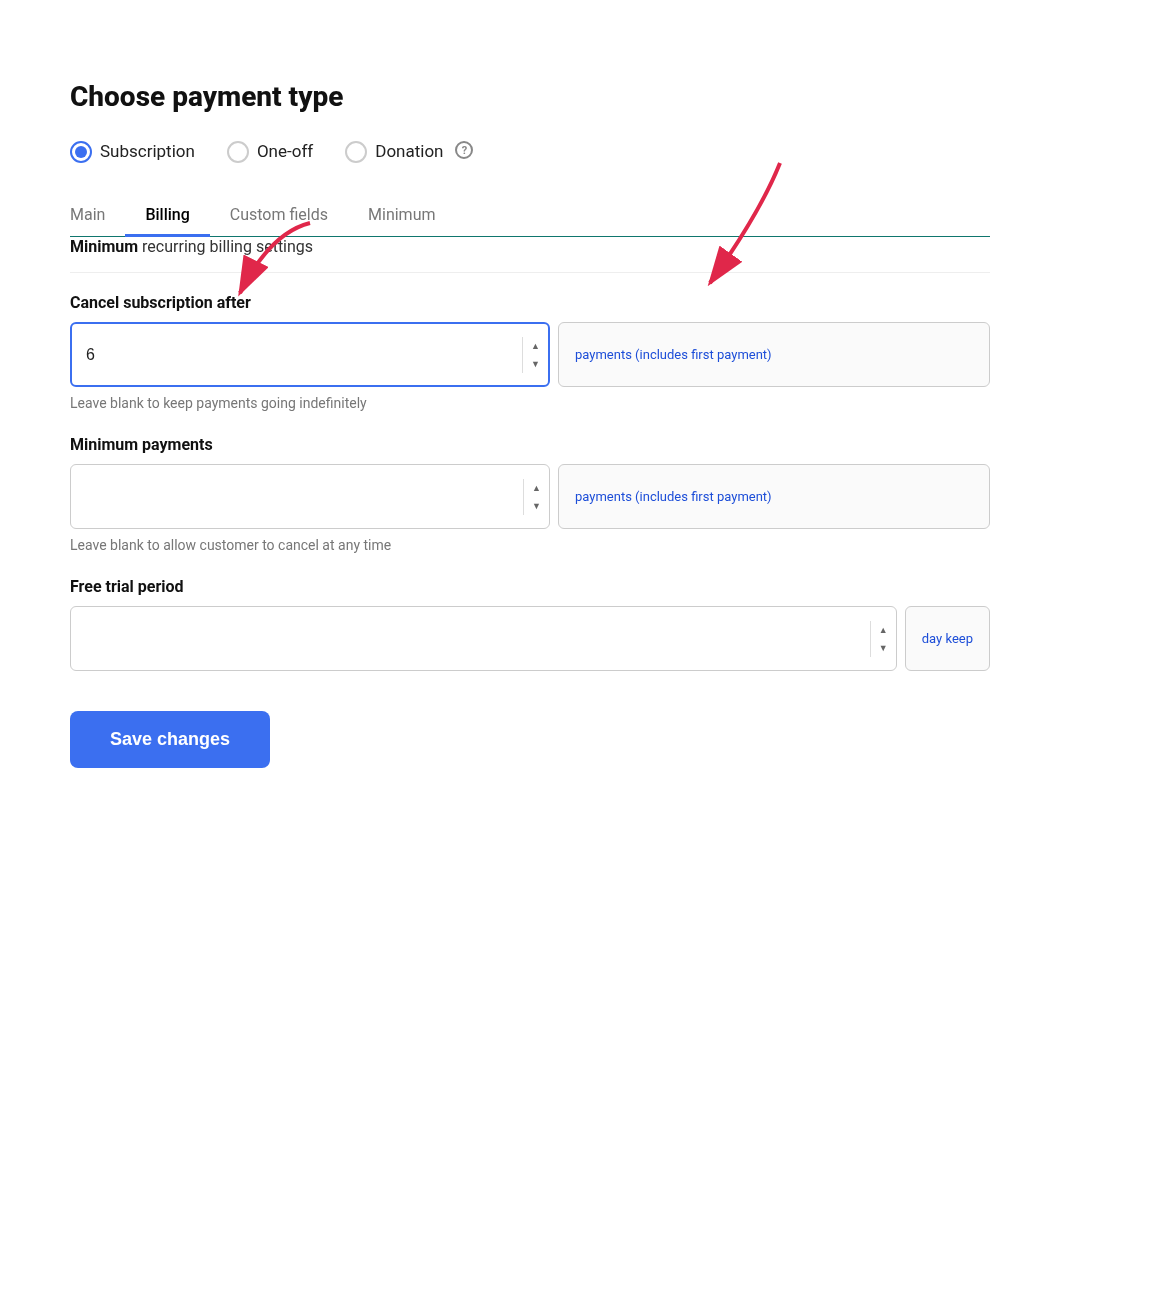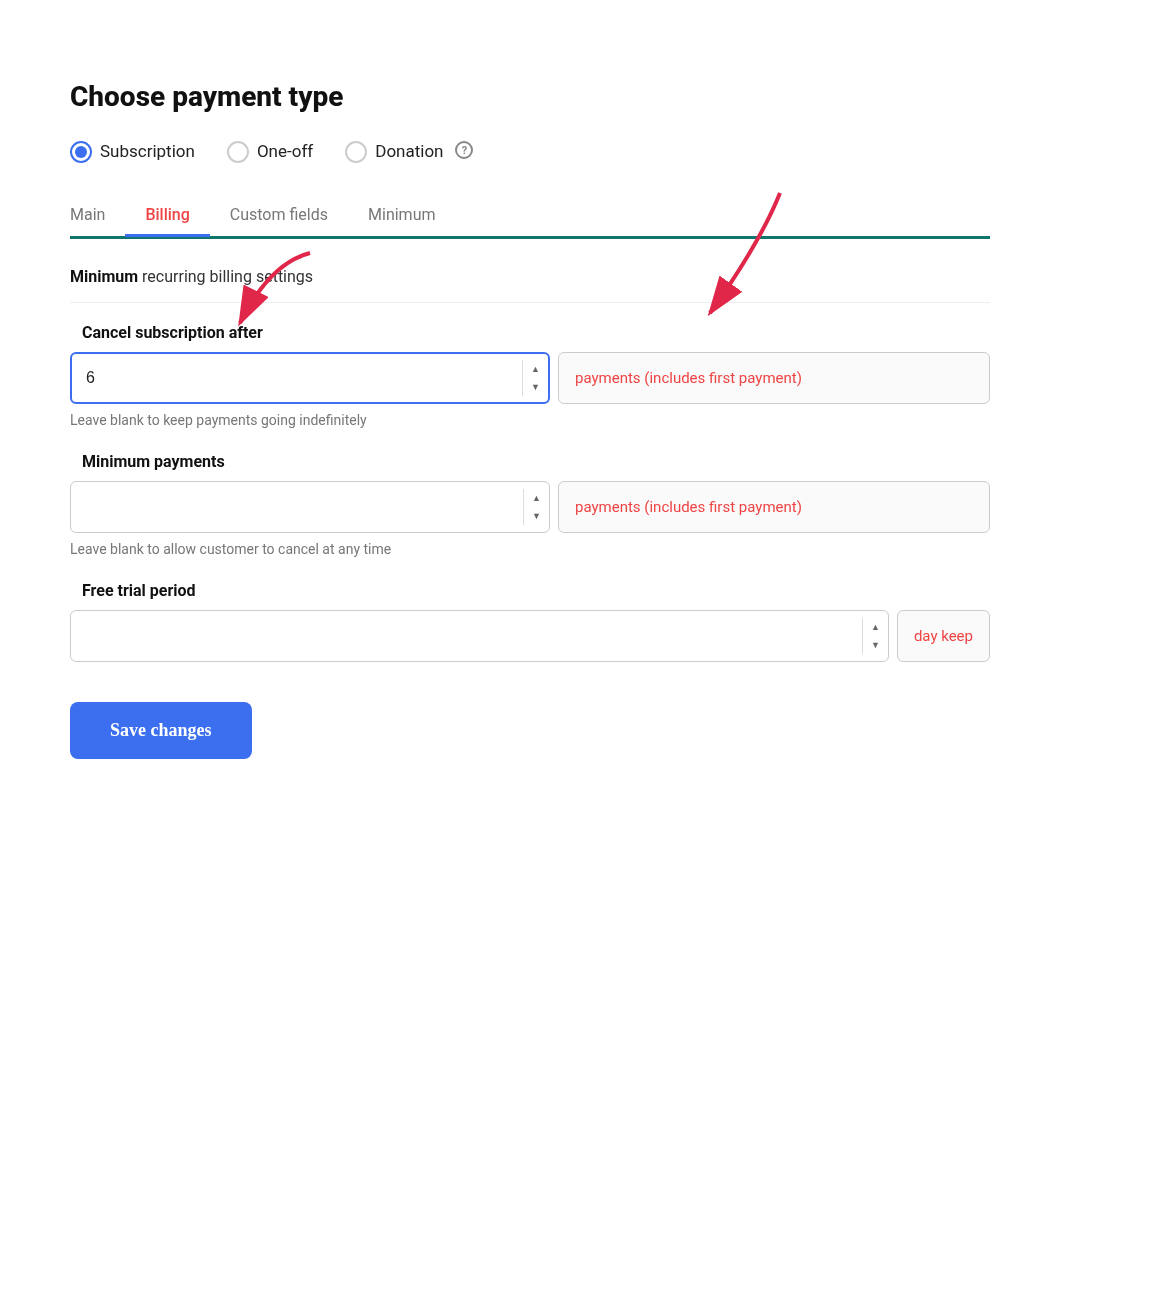--- a/index.html
+++ b/index.html
@@ -79,40 +79,39 @@
       color: #888;
       font-size: 11px;
       font-weight: bold;
       margin-left: 4px;
       cursor: pointer;
     }
 
     .tabs-row {
       display: flex;
       gap: 0;
-      border-bottom: 3px solid #0f766e;
-      margin-bottom: 28px;
+      border-bottom: 1px solid #0f766e;
     }
 
     .tab {
       padding: 10px 20px;
       font-size: 16px;
       color: #777;
       cursor: pointer;
       border-bottom: 3px solid transparent;
       margin-bottom: -1px;
       text-decoration: none;
     }
 
     .tab:first-child {
       padding-left: 0;
     }
 
     .tab.active {
-      color: #ef4444;
+      color: #000000;
       border-bottom: 3px solid #3b6ff0;
       font-weight: 500;
     }
 
     .section-heading {
       font-size: 16px;
       color: #333;
       margin-bottom: 20px;
       padding-bottom: 16px;
       border-bottom: 1px solid #eee;
@@ -125,21 +124,20 @@
 
     .field-group {
       margin-bottom: 24px;
     }
 
     .field-label {
       font-size: 16px;
       font-weight: 700;
       color: #111;
       margin-bottom: 10px;
-      margin-left: 12px;
     }
 
     .field-row {
       display: flex;
       align-items: stretch;
       gap: 0;
     }
 
     .number-input-wrapper {
       display: flex;
@@ -181,23 +179,23 @@
       line-height: 18px;
       cursor: pointer;
       user-select: none;
     }
 
     .field-suffix {
       display: flex;
       align-items: center;
       border: 1px solid #ccc;
       border-radius: 6px;
-      padding: 16px 16px;
-      font-size: 15px;
-      color: #ef4444;
+      padding: 24px 16px;
+      font-size: 13px;
+      color: #1d4ed8;
       background: #fafafa;
       margin-left: 8px;
       flex: 1;
     }
 
     .field-hint {
       font-size: 14px;
       color: #777;
       margin-top: 8px;
     }
@@ -205,21 +203,20 @@
     .save-btn {
       background: #3b6ff0;
       color: #fff;
       border: none;
       border-radius: 8px;
       padding: 18px 40px;
       font-size: 18px;
       font-weight: 600;
       cursor: pointer;
       margin-top: 16px;
-      font-family: Liberation Serif, serif;
     }
 
     
     .arrow-container {
       position: relative;
     }
 
     .annotation-arrow-1 {
       position: absolute;
       top: -80px;

